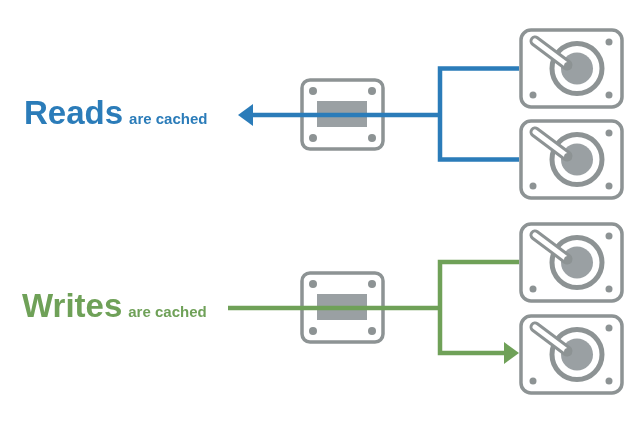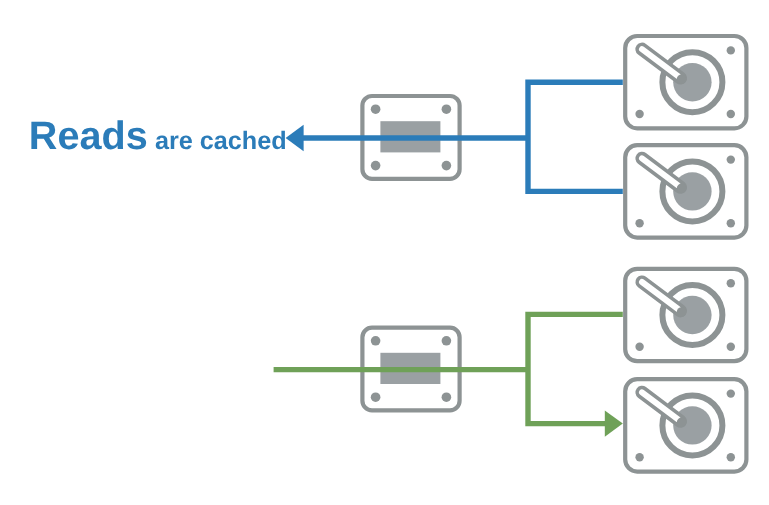--- a/index.html
+++ b/index.html
@@ -28,21 +28,21 @@
   .icon-stroke{stroke:var(--gray);stroke-width:3.5;fill:#fff;}
   .ring{stroke:var(--gray);stroke-width:5;fill:#fff;}
   .gfill{fill:var(--grayFill);stroke:none;}
   .screw{fill:var(--gray);stroke:none;}
   .arm-outer{stroke:var(--gray);stroke-width:11;stroke-linecap:round;fill:none;}
   .arm-inner{stroke:#fff;stroke-width:5;stroke-linecap:round;fill:none;}
 
   
   .flow-label{position:absolute;white-space:nowrap;line-height:1;font-weight:bold;}
   .flow-label .kw{font-size:33px;letter-spacing:0;}
-  .flow-label .rest{font-size:21px;margin-left:6px;margin-top:39px;}
+  .flow-label .rest{font-size:15px;margin-left:6px;margin-top:39px;}
   .label-read{left:24px;top:96px;color:var(--read);}
   .label-write{left:22px;top:289px;color:var(--write);}
 </style>
 </head>
 <body>
 
 <div class="stage">
 
   <svg class="diagram" width="641" height="421" viewBox="0 0 641 421">
     <defs>
@@ -87,14 +87,17 @@
       <path class="line-write" d="M 228 308 H 440"></path>
       <path class="line-write" d="M 519 262 H 440 V 353 H 506"></path>
       <polygon class="arrow-write" points="519,353 504,342 504,364"></polygon>
     </g>
   </svg>
 
   <div class="flow-label label-read">
     <span class="kw">Reads</span><span class="rest">are cached</span>
   </div>
 
+  <div class="flow-label label-write">
+    <span class="kw">Writes</span><span class="rest">are cached</span>
+  </div>
 
 </div>
 
 </body></html>

